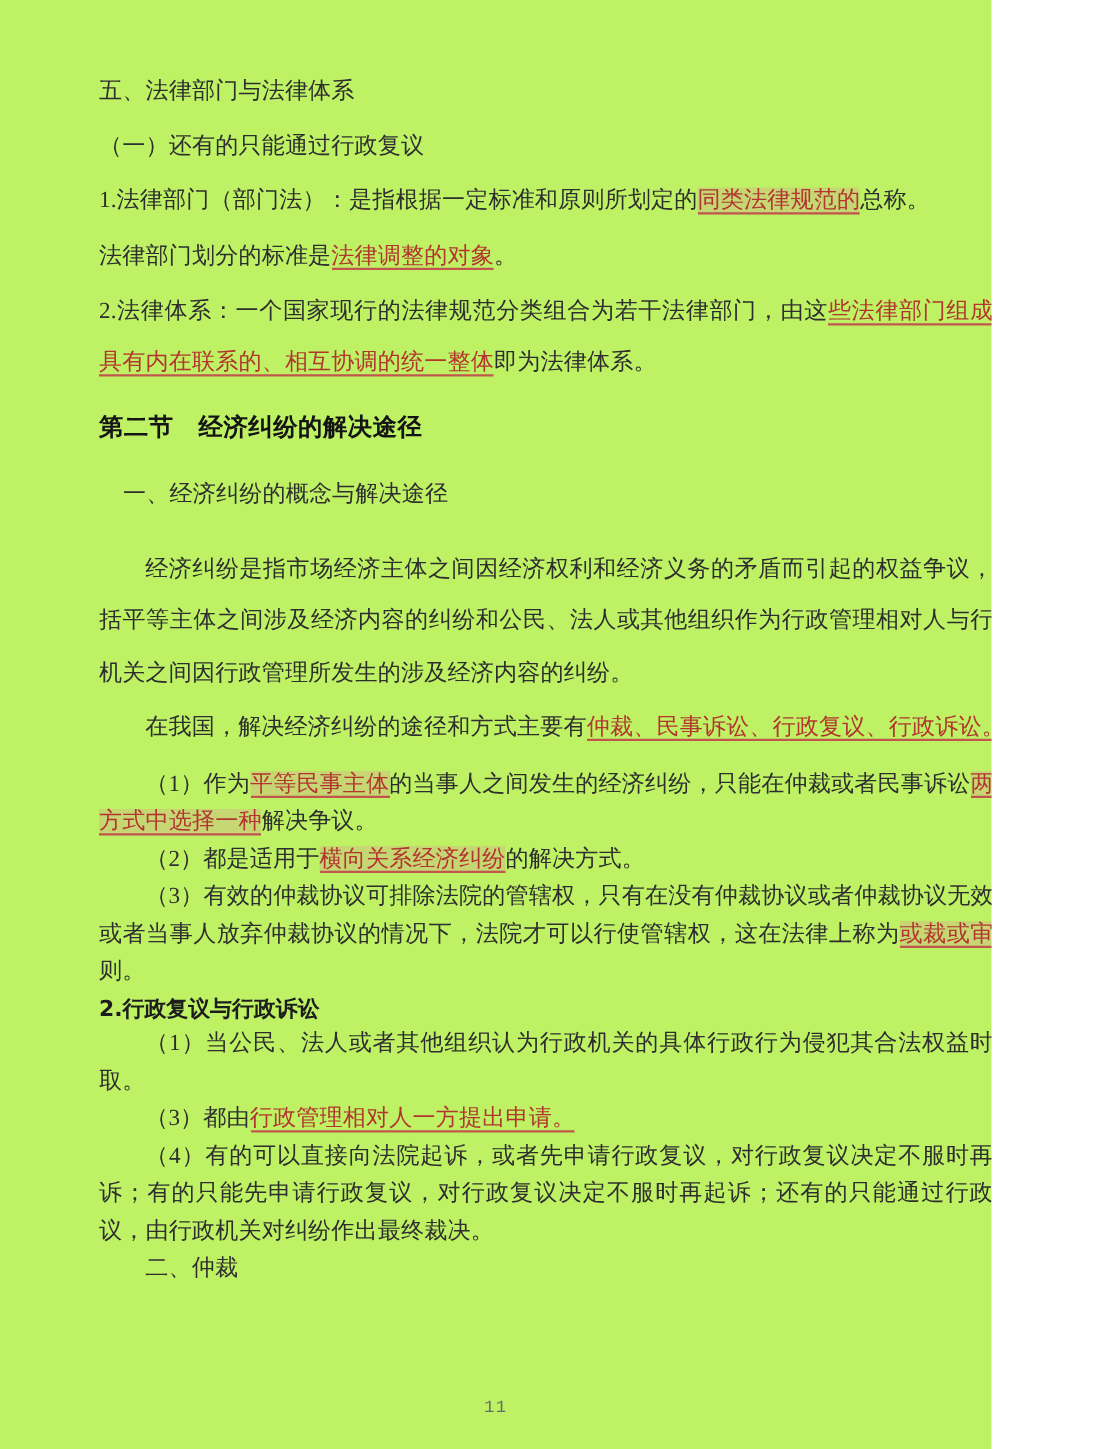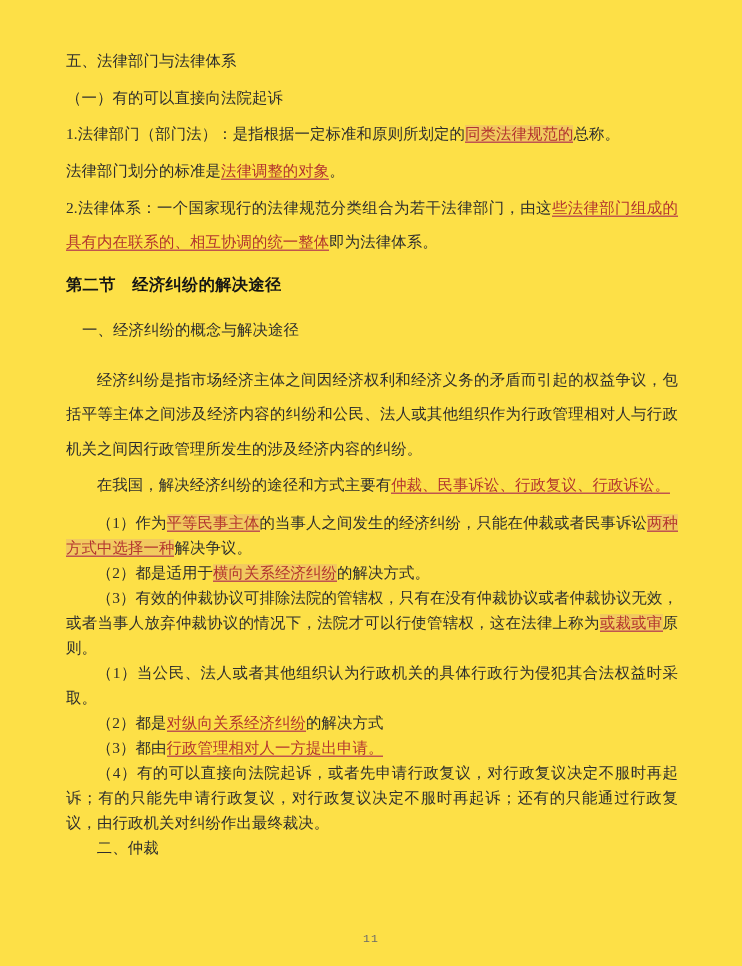--- a/index.html
+++ b/index.html
@@ -6,23 +6,23 @@
     margin: 0;
     padding: 0;
     background: #ffffff;
   }
   body {
     font-family: "Liberation Serif", "DejaVu Serif", serif;
     color: #2b2b2b;
   }
   #page {
     position: relative;
-    width: 742px;
+    width: 661px;
     height: 966px;
-    background: #fde047;
+    background: #bef264;
     overflow: hidden;
     box-sizing: border-box;
   }
   #page-inner {
     position: absolute;
     left: 66px;
     top: 44px;
     width: 612px;
   }
 
@@ -95,21 +95,21 @@
   }
 </style>
 </head>
 <body>
 
 <div id="page">
   <div id="page-inner">
 
     <p class="p loose">五、法律部门与法律体系</p>
 
-    <p class="p loose">（一）有的可以直接向法院起诉</p>
+    <p class="p loose">（一）还有的只能通过行政复议</p>
 
     <p class="p loose">
       <span>1.法律部门（部门法）：是指根据一定标准和原则所划定的</span><span class="hl">同类法律规范的</span><span>总称。</span>
     </p>
 
     <p class="p loose">
       <span>法律部门划分的标准是</span><span class="ul">法律调整的对象</span><span>。</span>
     </p>
 
     <p class="p loose">
@@ -134,26 +134,24 @@
     </p>
 
     <p class="p tight indent2">
       <span>（2）都是适用于</span><span class="hl">横向关系经济纠纷</span><span>的解决方式。</span>
     </p>
 
     <p class="p tight indent2">
       <span>（3）有效的仲裁协议可排除法院的管辖权，只有在没有仲裁协议或者仲裁协议无效，或者当事人放弃仲裁协议的情况下，法院才可以行使管辖权，这在法律上称为</span><span class="hl">或裁或审</span><span>原则。</span>
     </p>
 
+    <p class="p tight bold">2.行政复议与行政诉讼</p>
 
     <p class="p tight indent2">（1）当公民、法人或者其他组织认为行政机关的具体行政行为侵犯其合法权益时采取。</p>
 
-    <p class="p tight indent2">
-      <span>（2）都是</span><span class="ul">对纵向关系经济纠纷</span><span>的解决方式</span>
-    </p>
 
     <p class="p tight indent2">
       <span>（3）都由</span><span class="ul">行政管理相对人一方提出申请。</span>
     </p>
 
     <p class="p tight indent2">（4）有的可以直接向法院起诉，或者先申请行政复议，对行政复议决定不服时再起诉；有的只能先申请行政复议，对行政复议决定不服时再起诉；还有的只能通过行政复议，由行政机关对纠纷作出最终裁决。</p>
 
     <p class="p tight indent2">二、仲裁</p>
 
   </div>

